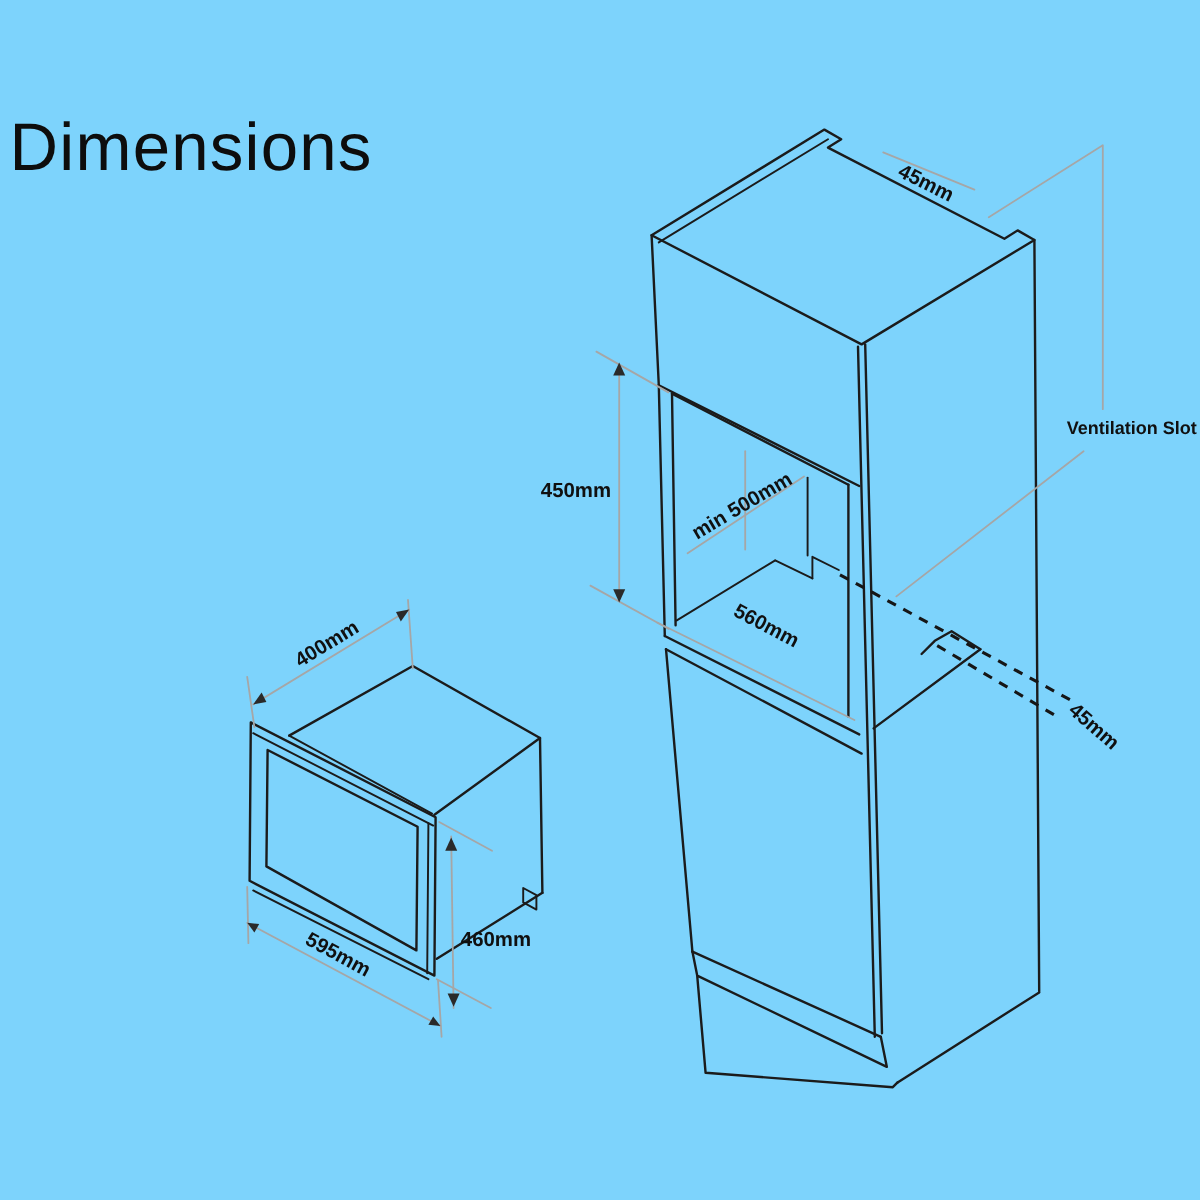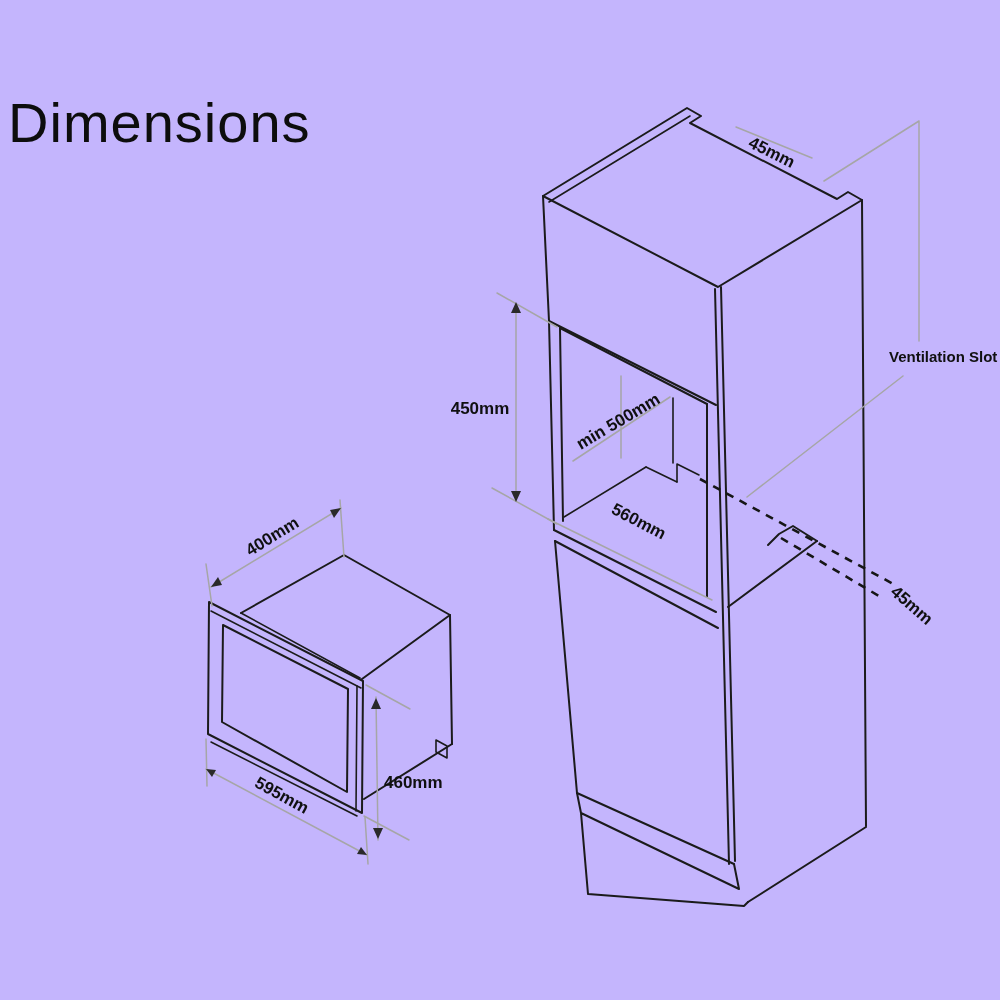--- a/index.html
+++ b/index.html
@@ -1,16 +1,16 @@
 <!DOCTYPE html>
 <html><head>
 <meta charset="utf-8">
 <style>
   html,body{margin:0;padding:0;background:#ffffff;}
-  .stage{position:relative;width:1000px;height:1000px;background:#c4b5fd;overflow:hidden;
+  .stage{position:relative;width:1000px;height:1000px;background:#7dd3fc;overflow:hidden;
          font-family:"Liberation Sans", sans-serif;}
   svg{position:absolute;left:0;top:0;}
   
   .k   {stroke:#1b1b1b;stroke-width:2;fill:none;stroke-linejoin:round;stroke-linecap:round;}
   .k2  {stroke:#1b1b1b;stroke-width:1.6;fill:none;stroke-linejoin:round;stroke-linecap:round;}
   .g   {stroke:#a6a6a6;stroke-width:1.5;fill:none;stroke-linejoin:round;stroke-linecap:round;}
   .dash{stroke:#161616;stroke-width:2.6;fill:none;stroke-dasharray:8 7;stroke-linecap:butt;}
   .ar  {fill:#2a2a2a;stroke:none;}
   
   text.dim{font-family:"Liberation Sans", sans-serif;font-size:17px;font-weight:bold;fill:#101010;}

